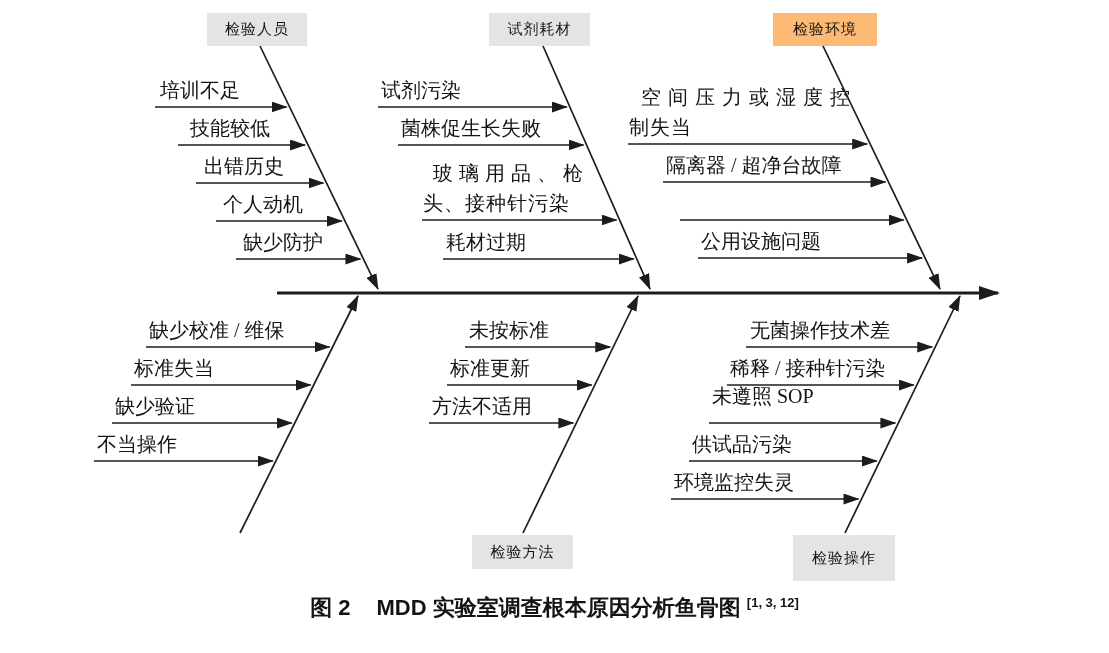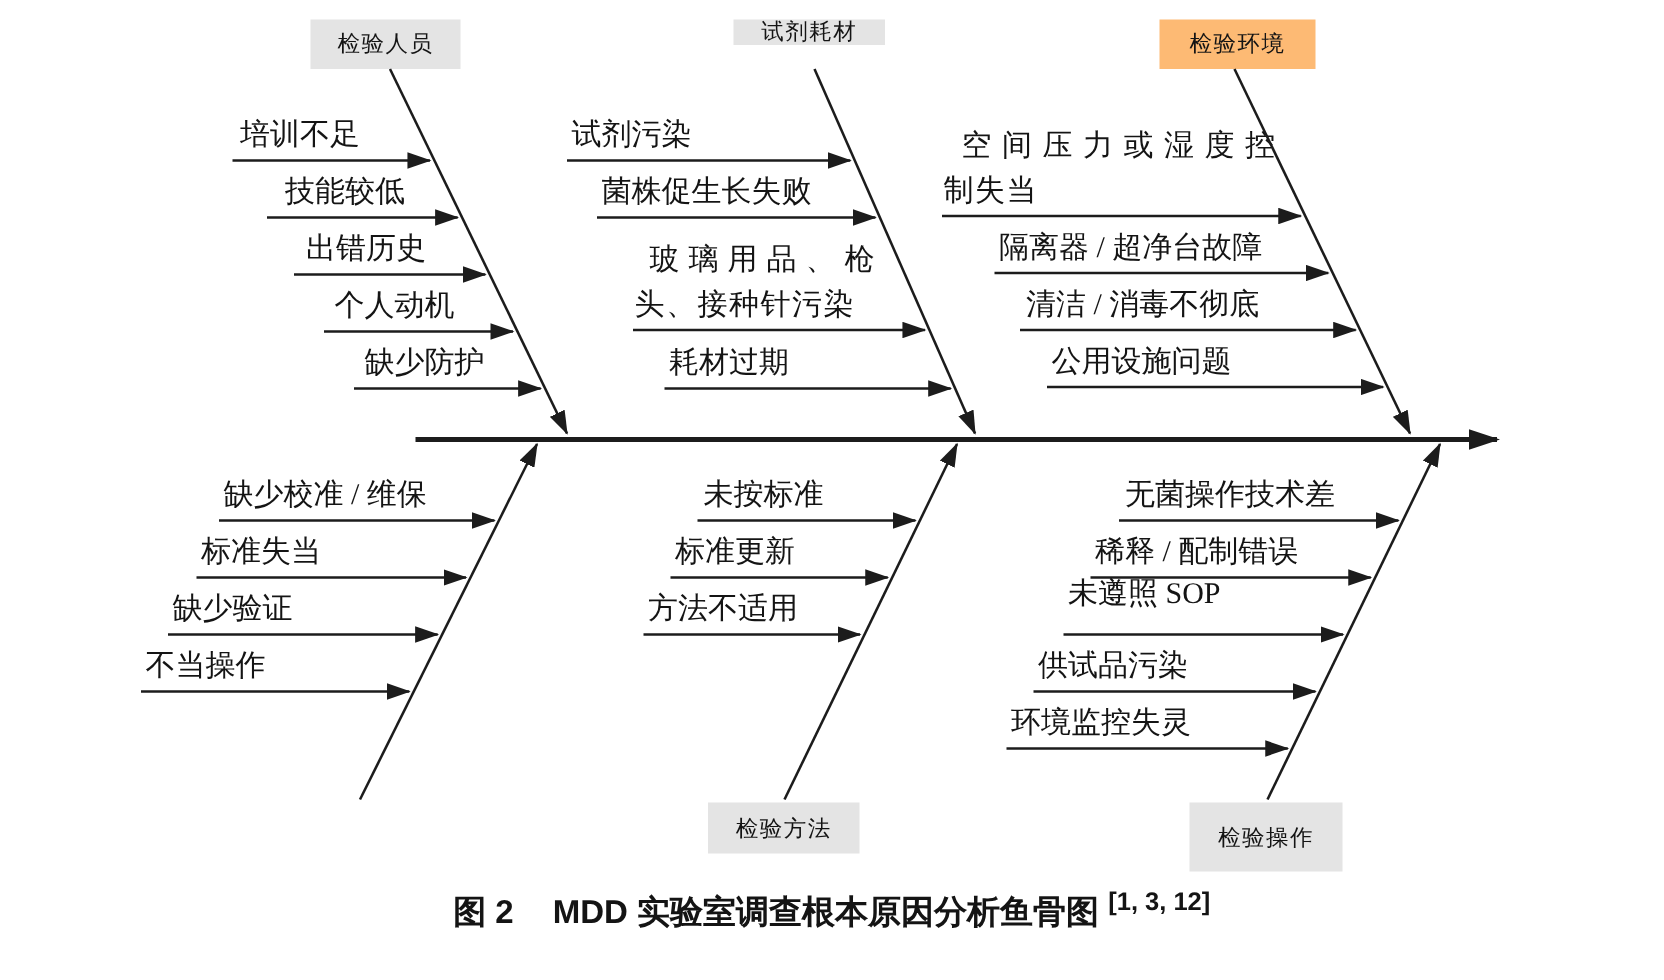--- a/index.html
+++ b/index.html
@@ -45,59 +45,58 @@
     top: 593px;
     width: 1109px;
     text-align: center;
     font-family: "Liberation Sans", "DejaVu Sans", sans-serif;
     font-weight: bold;
     font-size: 22px;
     color: #141414;
   }
   .caption .gap { display: inline-block; width: 26px; }
   .caption sup {
-    font-size: 17px;
+    font-size: 13px;
     vertical-align: super;
     line-height: 0;
   }
 </style>
 </head>
 <body>
 
 <div class="figure">
   <div class="canvas" id="canvas">
       <div class="category-box" style="left: 207px; top: 13px; width: 100px; height: 33px; background: rgb(228, 228, 228);">检验人员</div>
       <div class="cause-label" style="left: 160px; top: 79px;">培训不足</div>
       <div class="cause-label" style="left: 190px; top: 117px;">技能较低</div>
       <div class="cause-label" style="left: 204px; top: 155px;">出错历史</div>
       <div class="cause-label" style="left: 223px; top: 193px;">个人动机</div>
       <div class="cause-label" style="left: 243px; top: 231px;">缺少防护</div>
-      <div class="category-box" style="left: 489px; top: 13px; width: 101px; height: 17px; background: rgb(228, 228, 228);">试剂耗材</div>
+      <div class="category-box" style="left: 489px; top: 13px; width: 101px; height: 33px; background: rgb(228, 228, 228);">试剂耗材</div>
       <div class="cause-label" style="left: 381px; top: 79px;">试剂污染</div>
       <div class="cause-label" style="left: 401px; top: 117px;">菌株促生长失败</div>
       <div class="cause-label" style="left: 433px; top: 162px; letter-spacing: 6px;">玻璃用品、枪</div>
       <div class="cause-label" style="left: 423px; top: 192px; letter-spacing: 1px;">头、接种针污染</div>
       <div class="cause-label" style="left: 446px; top: 231px;">耗材过期</div>
       <div class="category-box" style="left: 773px; top: 13px; width: 104px; height: 33px; background: #fdba74;">检验环境</div>
       <div class="cause-label" style="left: 641px; top: 86px; letter-spacing: 7px;">空间压力或湿度控</div>
       <div class="cause-label" style="left: 629px; top: 116px; letter-spacing: 1px;">制失当</div>
       <div class="cause-label" style="left: 666px; top: 154px;">隔离器 / 超净台故障</div>
-      <div class="cause-label" style="left: 684px; top: 192px;">清洁 / 消毒不彻底</div>
       <div class="cause-label" style="left: 701px; top: 230px;">公用设施问题</div>
       <div class="cause-label" style="left: 149px; top: 319px;">缺少校准 / 维保</div>
       <div class="cause-label" style="left: 134px; top: 357px;">标准失当</div>
       <div class="cause-label" style="left: 115px; top: 395px;">缺少验证</div>
       <div class="cause-label" style="left: 97px; top: 433px;">不当操作</div>
       <div class="category-box" style="left: 472px; top: 535px; width: 101px; height: 34px; background: rgb(228, 228, 228);">检验方法</div>
       <div class="cause-label" style="left: 469px; top: 319px;">未按标准</div>
       <div class="cause-label" style="left: 450px; top: 357px;">标准更新</div>
       <div class="cause-label" style="left: 432px; top: 395px;">方法不适用</div>
       <div class="category-box" style="left: 793px; top: 535px; width: 102px; height: 46px; background: rgb(228, 228, 228);">检验操作</div>
       <div class="cause-label" style="left: 750px; top: 319px;">无菌操作技术差</div>
-      <div class="cause-label" style="left: 730px; top: 357px;">稀释 / 配制错误</div>
+      <div class="cause-label" style="left: 730px; top: 357px;">稀释 / 接种针污染</div>
       <div class="cause-label" style="left: 712px; top: 385px;">未遵照 SOP</div>
       <div class="cause-label" style="left: 692px; top: 433px;">供试品污染</div>
       <div class="cause-label" style="left: 674px; top: 471px;">环境监控失灵</div>
       <svg width="1109" height="585">
         <defs>
           <marker id="arr" markerUnits="userSpaceOnUse" markerWidth="17" markerHeight="11" refX="15" refY="5.5" orient="auto">
             <path d="M0,0 L16,5.5 L0,11 Z" fill="#1c1c1c"></path>
           </marker>
           <marker id="arrBig" markerUnits="userSpaceOnUse" markerWidth="22" markerHeight="14" refX="19" refY="7" orient="auto">
             <path d="M0,0 L21,7 L0,14 Z" fill="#1c1c1c"></path>

